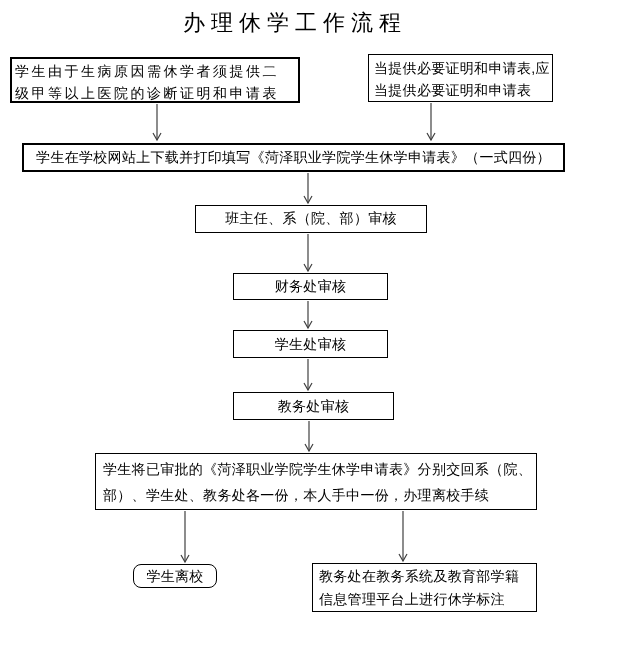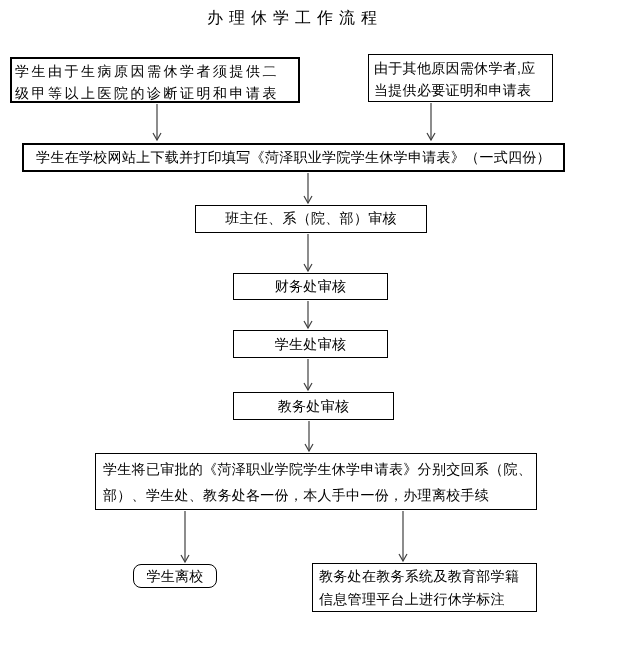--- a/index.html
+++ b/index.html
@@ -8,21 +8,21 @@
     width:626px;height:649px;
     background:#ffffff;
     font-family:"Liberation Sans","DejaVu Sans",sans-serif;
     color:#000000;
     overflow:hidden;
   }
   .title{
     position:absolute;top:8px;left:0;width:590px;
     text-align:center;
     font-family:"Liberation Serif","DejaVu Serif",serif;
-    font-size:16px;letter-spacing:6px;font-weight:400;
+    font-size:22px;letter-spacing:6px;font-weight:400;
     white-space:nowrap;
   }
   .node{
     position:absolute;
     border:1px solid #000000;
     box-sizing:border-box;
     background:#ffffff;
     font-size:14px;
     line-height:22px;
     letter-spacing:0.3px;
@@ -50,21 +50,21 @@
 <div id="page">
 
   <div class="title">办理休学工作流程</div>
 
   <div class="node thick" id="n-illness">
     <div class="ln">学生由于生病原因需休学者须提供二</div>
     <div class="ln">级甲等以上医院的诊断证明和申请表</div>
   </div>
 
   <div class="node" id="n-other">
-    <div class="ln">由于其他原因需休学者,应</div>
+    <div class="ln">当提供必要证明和申请表,应</div>
     <div class="ln">当提供必要证明和申请表</div>
   </div>
 
   <div class="node thick center" id="n-download">
     <div class="ln">学生在学校网站上下载并打印填写《菏泽职业学院学生休学申请表》（一式四份）</div>
   </div>
 
   <div class="node center" id="n-review">
     <div class="ln">班主任、系（院、部）审核</div>
   </div>

